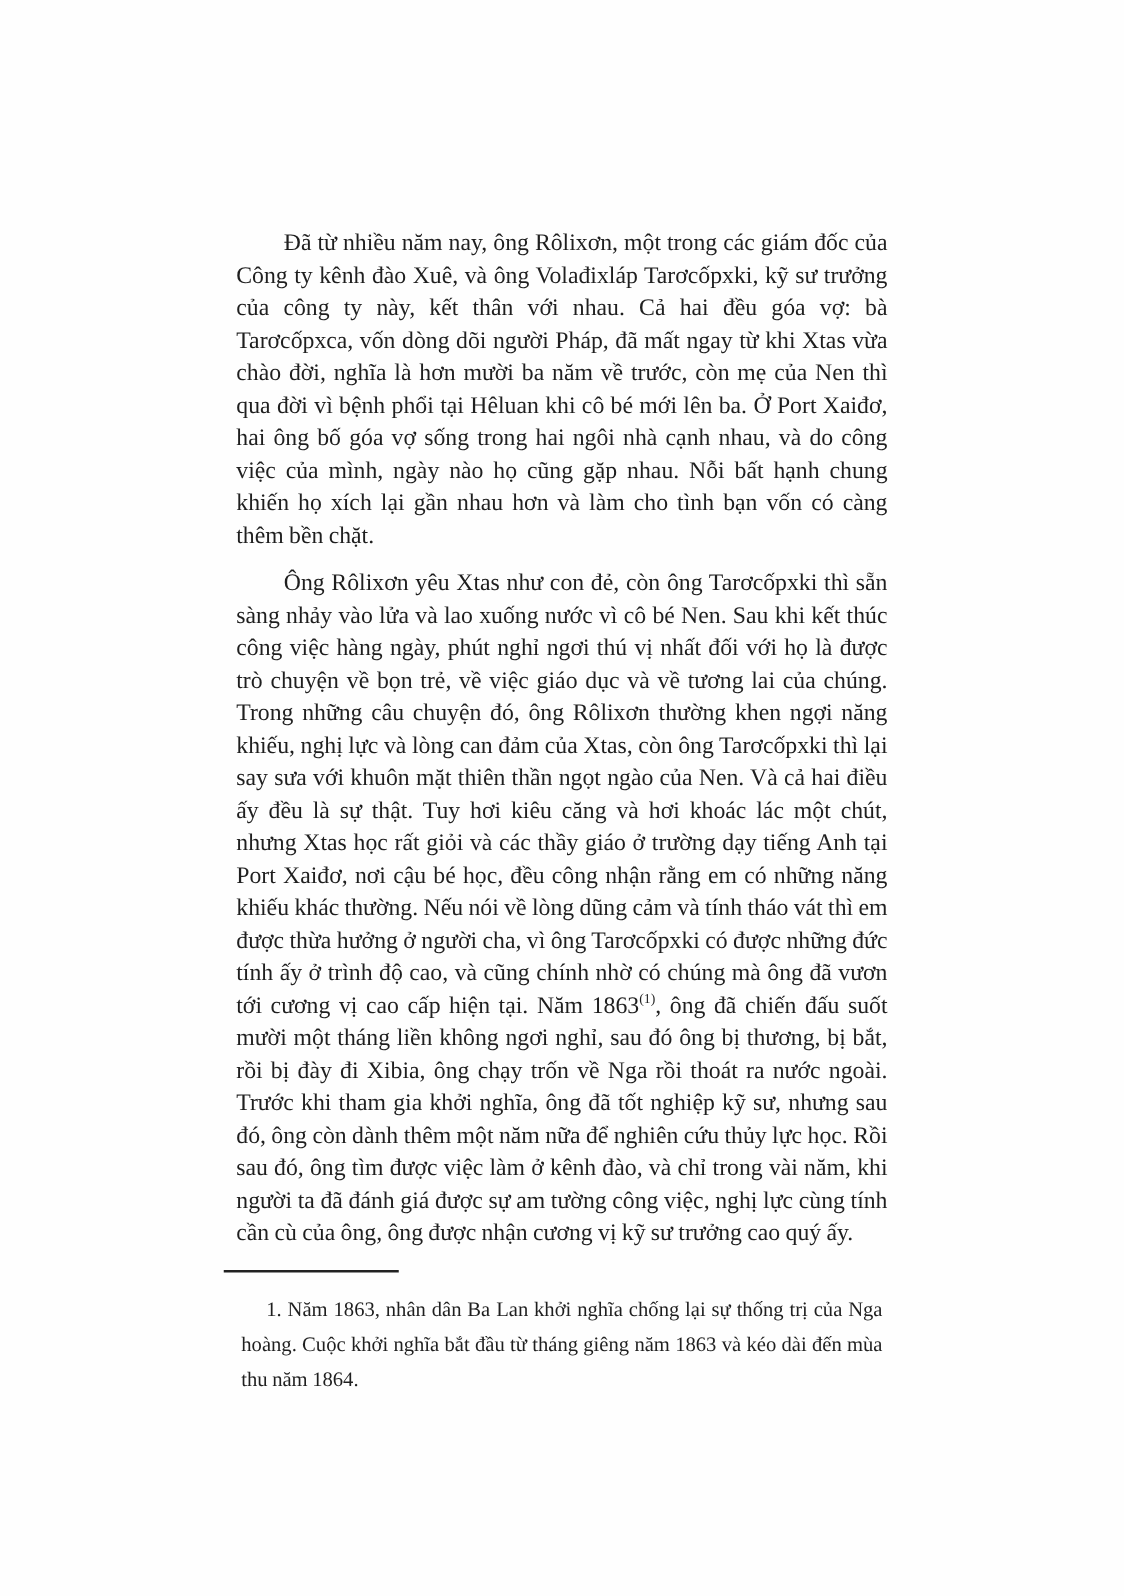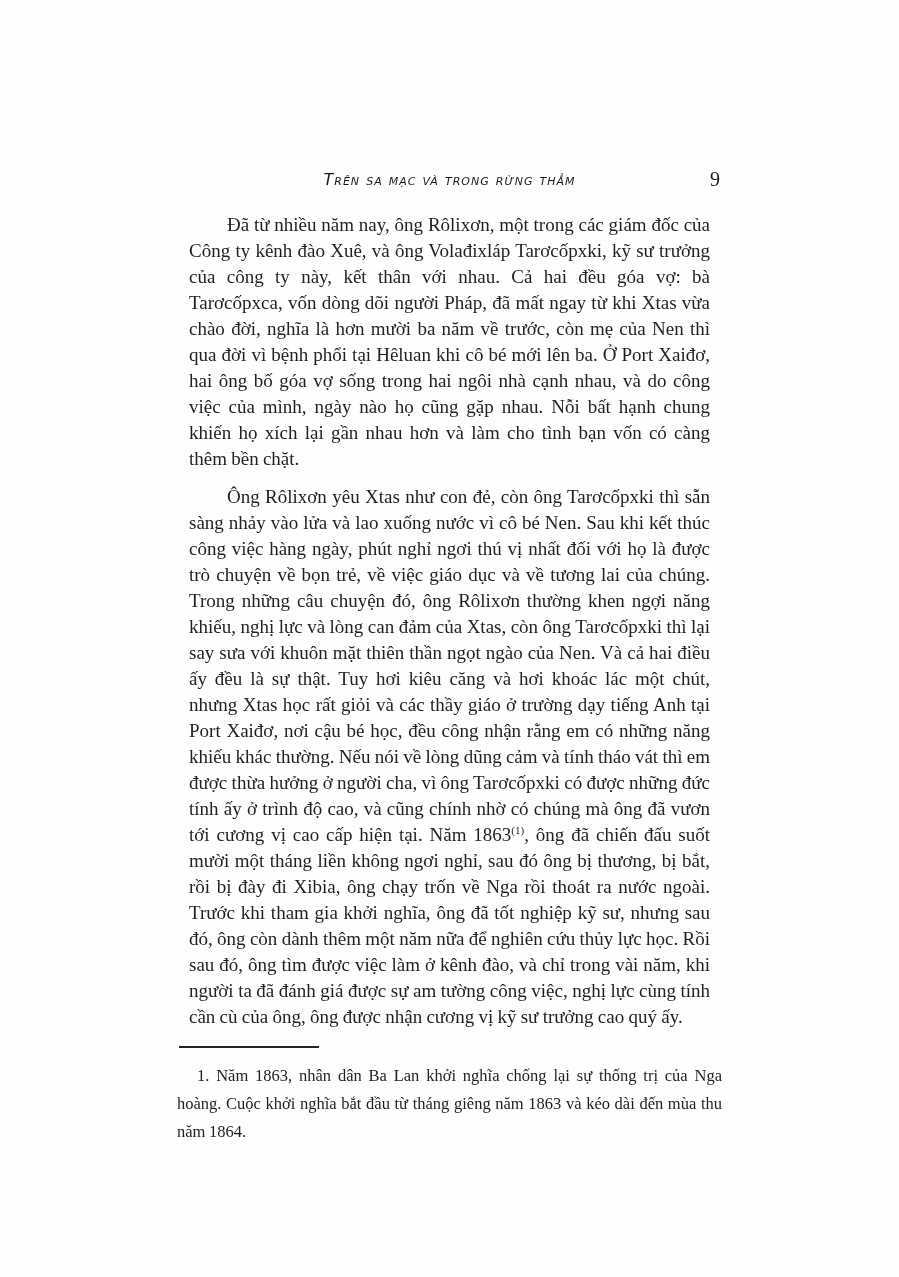--- a/index.html
+++ b/index.html
@@ -62,39 +62,35 @@
     line-height: 0;
   }
   .footnote-rule {
     width: 140px;
     height: 0;
     border: none;
     border-top: 2px solid #222222;
     margin: 16px 0 14px 2px;
   }
   .footnote-text {
-    margin: 0;
+    margin: 16px;
     font-size: 16.5px;
     line-height: 28px;
     text-align: justify;
     text-indent: 20px;
     word-spacing: -0.5px;
     color: #1f1f1f;
   }
 </style>
 </head>
 <body>
 
 <div class="page">
   <div class="content">
 
-    <div class="running-header">
-      <span class="running-title">Trên sa mạc và trong rừng thẳm</span>
-      <span class="page-number">9</span>
-    </div>
 
     <div class="body-text">
       <p>Đã từ nhiều năm nay, ông Rôlixơn, một trong các giám đốc của Công ty kênh đào Xuê, và ông Volađixláp Tarơcốpxki, kỹ sư trưởng của công ty này, kết thân với nhau. Cả hai đều góa vợ: bà Tarơcốpxca, vốn dòng dõi người Pháp, đã mất ngay từ khi Xtas vừa chào đời, nghĩa là hơn mười ba năm về trước, còn mẹ của Nen thì qua đời vì bệnh phổi tại Hêluan khi cô bé mới lên ba. Ở Port Xaiđơ, hai ông bố góa vợ sống trong hai ngôi nhà cạnh nhau, và do công việc của mình, ngày nào họ cũng gặp nhau. Nỗi bất hạnh chung khiến họ xích lại gần nhau hơn và làm cho tình bạn vốn có càng thêm bền chặt.</p>
       <p><span>Ông Rôlixơn yêu Xtas như con đẻ, còn ông Tarơcốpxki thì sẵn sàng nhảy vào lửa và lao xuống nước vì cô bé Nen. Sau khi kết thúc công việc hàng ngày, phút nghỉ ngơi thú vị nhất đối với họ là được trò chuyện về bọn trẻ, về việc giáo dục và về tương lai của chúng. Trong những câu chuyện đó, ông Rôlixơn thường khen ngợi năng khiếu, nghị lực và lòng can đảm của Xtas, còn ông Tarơcốpxki thì lại say sưa với khuôn mặt thiên thần ngọt ngào của Nen. Và cả hai điều ấy đều là sự thật. Tuy hơi kiêu căng và hơi khoác lác một chút, nhưng Xtas học rất giỏi và các thầy giáo ở trường dạy tiếng Anh tại Port Xaiđơ, nơi cậu bé học, đều công nhận rằng em có những năng khiếu khác thường. Nếu nói về lòng dũng cảm và tính tháo vát thì em được thừa hưởng ở người cha, vì ông Tarơcốpxki có được những đức tính ấy ở trình độ cao, và cũng chính nhờ có chúng mà ông đã vươn tới cương vị cao cấp hiện tại. Năm 1863</span><sup>(1)</sup><span>, ông đã chiến đấu suốt mười một tháng liền không ngơi nghỉ, sau đó ông bị thương, bị bắt, rồi bị đày đi Xibia, ông chạy trốn về Nga rồi thoát ra nước ngoài. Trước khi tham gia khởi nghĩa, ông đã tốt nghiệp kỹ sư, nhưng sau đó, ông còn dành thêm một năm nữa để nghiên cứu thủy lực học. Rồi sau đó, ông tìm được việc làm ở kênh đào, và chỉ trong vài năm, khi người ta đã đánh giá được sự am tường công việc, nghị lực cùng tính cần cù của ông, ông được nhận cương vị kỹ sư trưởng cao quý ấy.</span></p>
     </div>
 
     <hr class="footnote-rule">
 
     <p class="footnote-text">1. Năm 1863, nhân dân Ba Lan khởi nghĩa chống lại sự thống trị của Nga hoàng. Cuộc khởi nghĩa bắt đầu từ tháng giêng năm 1863 và kéo dài đến mùa thu năm 1864.</p>
 

